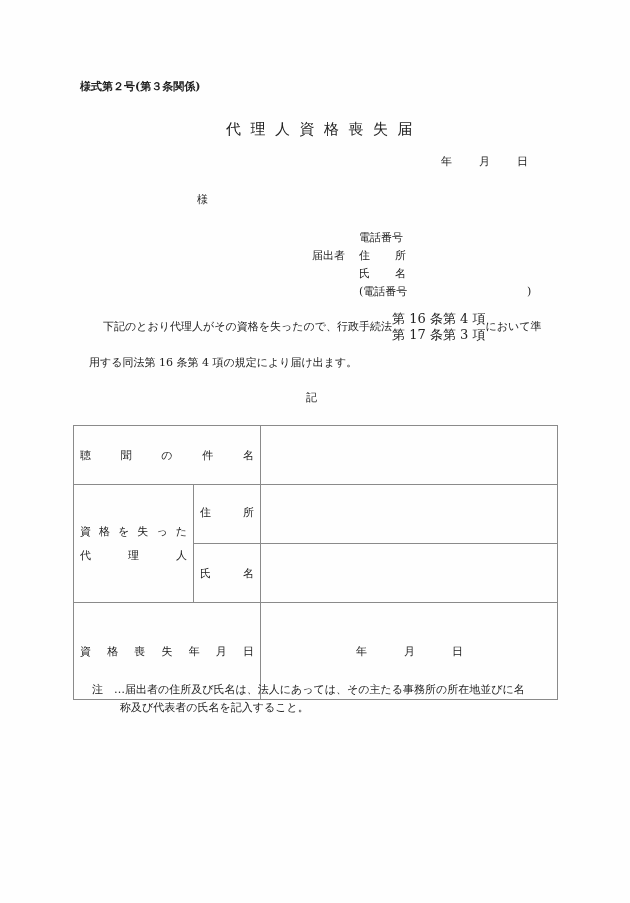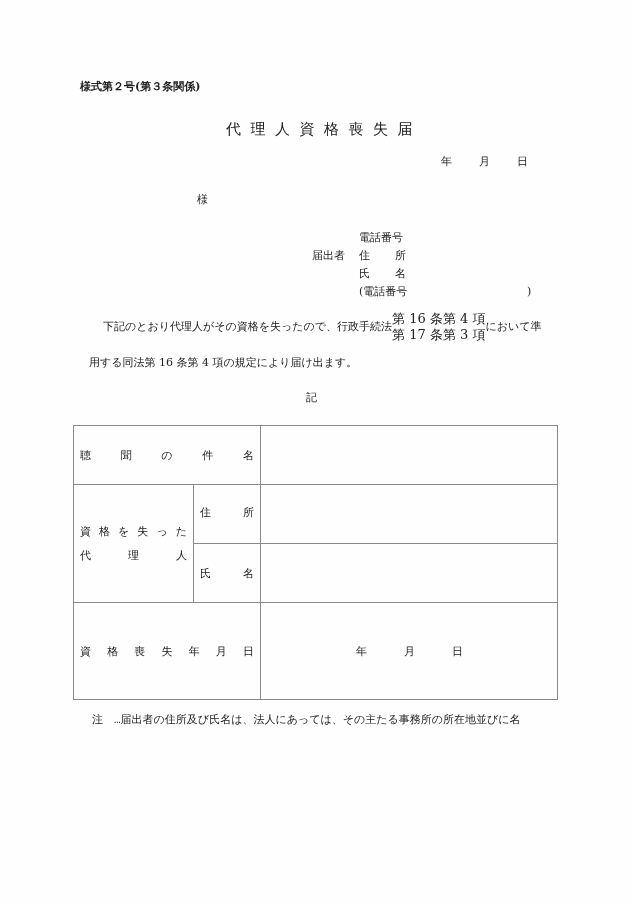--- a/index.html
+++ b/index.html
@@ -12,21 +12,21 @@
   .date-top span { display:inline-block; }
   .addressee { left:197px; top:194px; }
   .applicant { left:312px; top:232px; }
   .applicant .row { position:absolute; white-space:nowrap; }
   .body-text { left:92px; top:311px; width:470px; }
   .law-stack { display:inline-block; vertical-align:middle; line-height:16px; font-size:13px; }
   .ki { left:306px; top:392px; }
   table.form { position:absolute; left:73px; top:425px; width:485px; border-collapse:collapse; }
   table.form td { border:1.3px solid #8a8a8a; padding:0; font-size:11px; }
   .spread { display:flex; justify-content:space-between; padding:0 6px; }
-  .note { left:92px; top:711px; line-height:18px;font-family:Liberation Mono, monospace; }
+  .note { left:92px; top:681px; line-height:18px; }
 </style>
 </head>
 <body>
 
 <div class="abs form-no">様式第２号(第３条関係)</div>
 <div class="abs title">代理人資格喪失届</div>
 
 <div class="abs date-top">
   <span style="width:38px">年</span>
   <span style="width:38px">月</span>
@@ -128,13 +128,14 @@
         <span style="width:48px">月</span>
         <span>日</span>
       </div>
     </td>
   </tr>
 </tbody>
   </table>
 
 <div class="abs note">
   <div><span>注　…</span><span>届出者の住所及び氏名は、法人にあっては、その主たる事務所の所在地並びに名</span></div>
+  <div style="padding-left:28px">称及び代表者の氏名を記入すること。</div>
 </div>
 
 </body></html>

